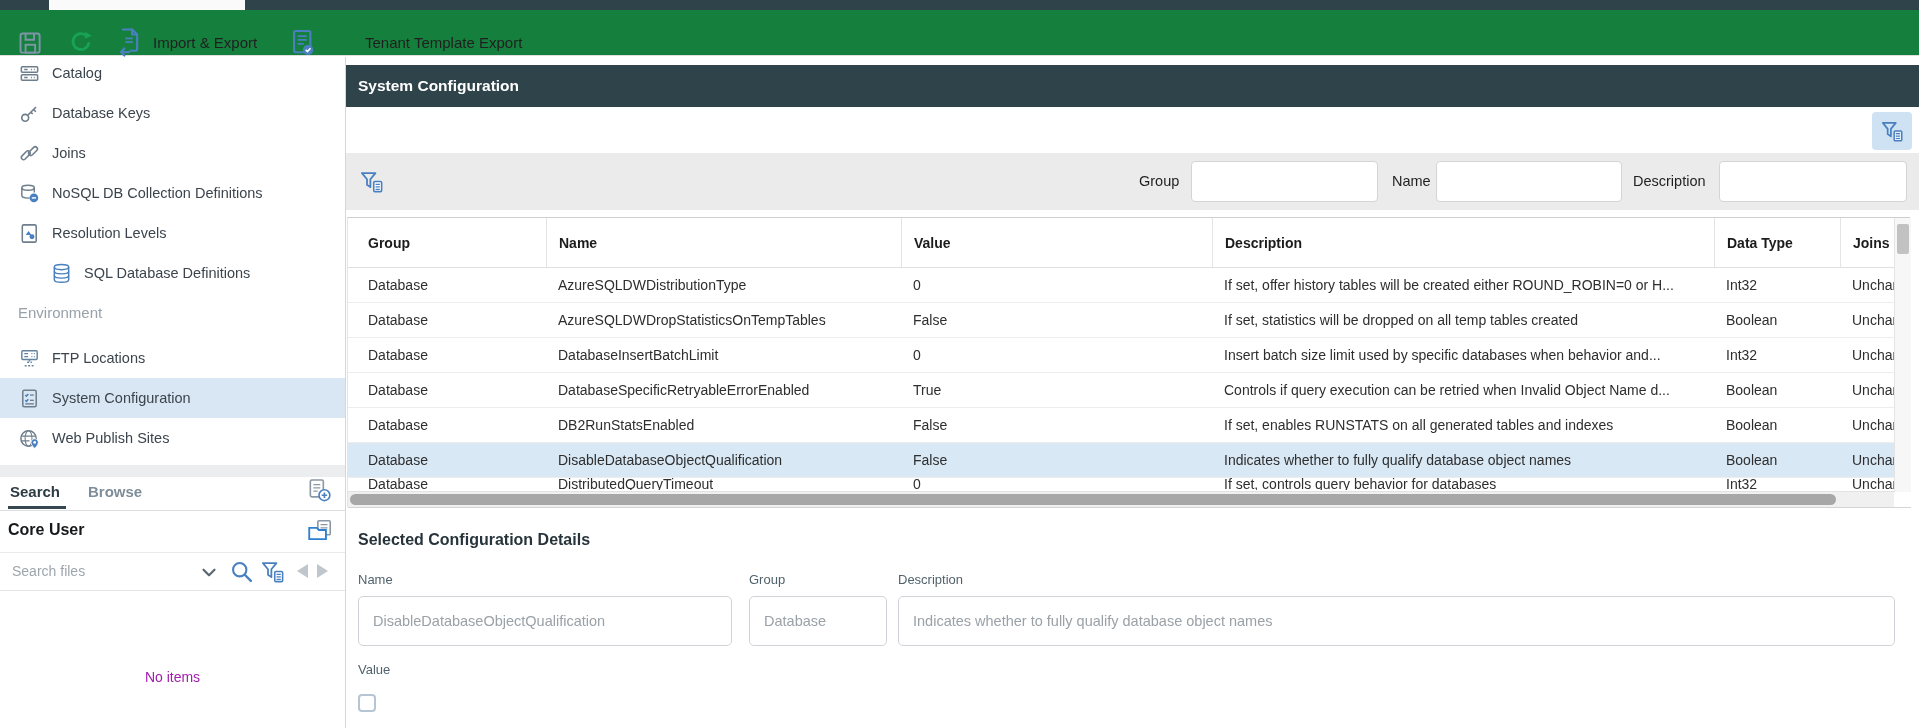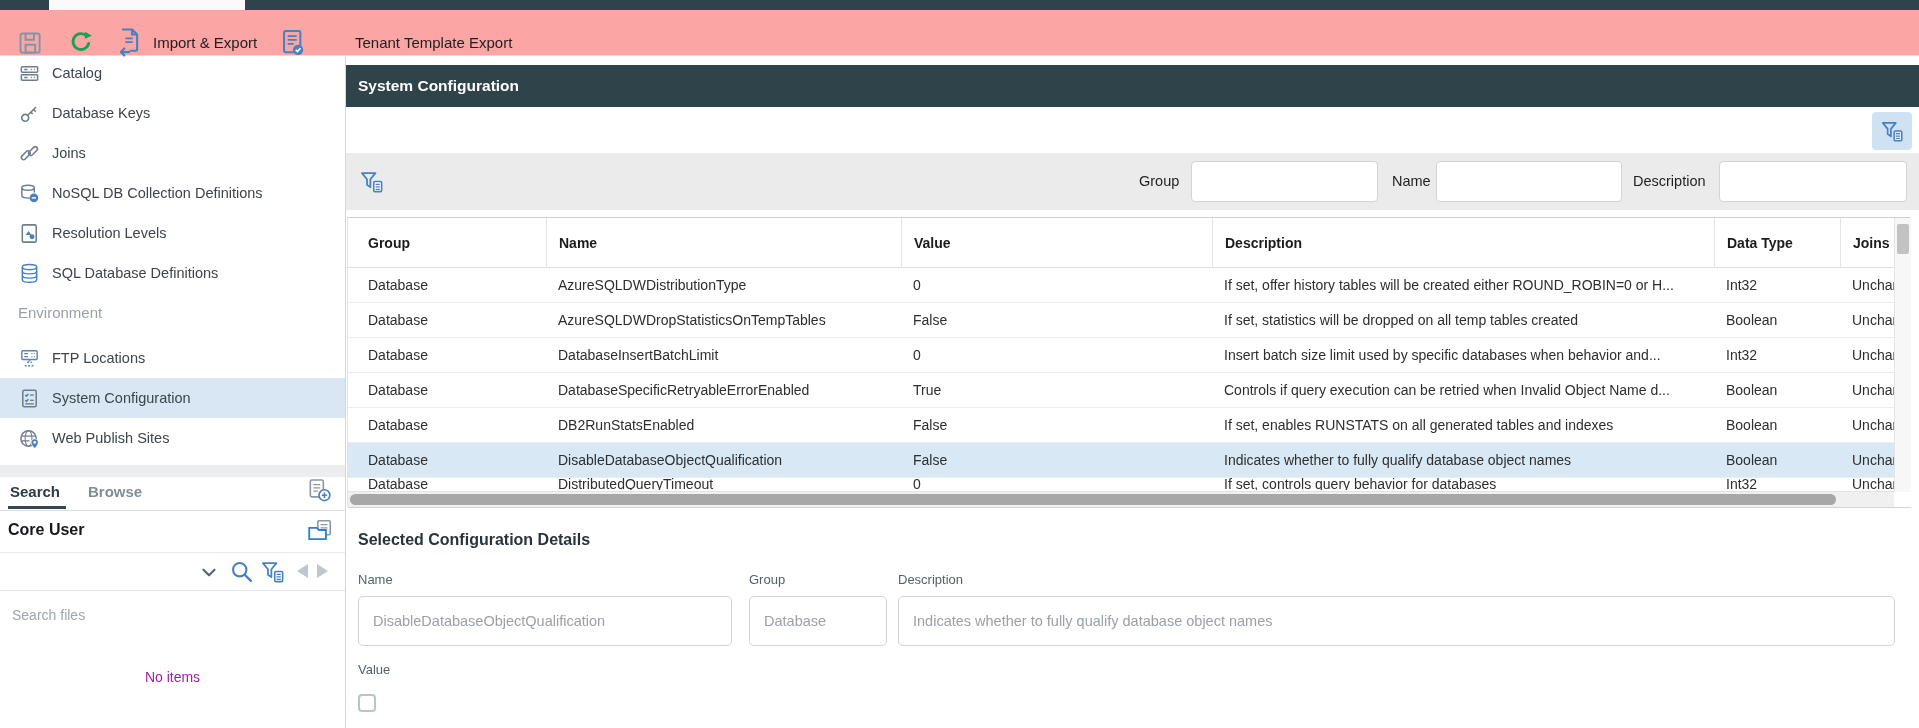--- a/index.html
+++ b/index.html
@@ -4,39 +4,39 @@
 <style>
   * { box-sizing: border-box; margin: 0; padding: 0; }
   html,body { width:1919px; height:728px; overflow:hidden; background:#fff;
     font-family:"Liberation Sans","DejaVu Sans",sans-serif; }
   #app { position:relative; width:1919px; height:728px; background:#fff; }
   .abs { position:absolute; }
 
   
   .topstrip { left:0; top:0; width:1919px; height:10px; background:#2f434a; }
   .tabnotch { left:49px; top:0; width:196px; height:10px; background:#fafafa; }
-  .toolbar { left:0; top:10px; width:1919px; height:46px; background:#fca5a5; border-bottom:1px solid #e0e0e0; }
+  .toolbar { left:0; top:10px; width:1919px; height:46px; background:#15803d; border-bottom:1px solid #e0e0e0; }
   .tbbtn { position:absolute; top:12px; height:40px; display:flex; align-items:center; gap:9px; cursor:pointer; }
   .tbbtn .lbl { font-size:15px; color:#1f1f1f; white-space:nowrap; }
 
   
   .sidebar { left:0; top:57px; width:346px; height:671px; background:#fff; border-right:1px solid #d6d6d6; }
   .nav-item { position:absolute; left:0; width:345px; height:40px; display:flex; align-items:center; cursor:pointer; }
   .nav-item .nicon { position:absolute; left:17px; width:24px; height:24px; display:flex; align-items:center; justify-content:center; }
   .nav-item .nlabel { position:absolute; left:52px; font-size:14.5px; color:#3c454d; white-space:nowrap; }
   .nav-item.selected { background:#d9e7f4; }
   .section-hdr { position:absolute; left:18px; font-size:15px; color:#98a1aa; }
   .sb-band { position:absolute; left:0; width:345px; height:12px; background:#ecedee; }
   .sb-line { position:absolute; left:0; width:345px; height:1px; background:#dcdfe2; }
   .tab { position:absolute; font-size:15px; font-weight:bold; cursor:pointer; }
   .tab.active { color:#2c3b44; }
   .tab.inactive { color:#7e8d97; }
   .tab-underline { position:absolute; left:8px; width:58px; height:3px; background:#37474f; }
   .core-user { position:absolute; left:8px; font-size:16px; font-weight:bold; color:#16191c; }
-  .sb-search { position:absolute; left:12px; width:175px; height:26px; border:none; outline:none; background:transparent; font-size:14px; color:#444; font-family:inherit;margin-top:44px; }
+  .sb-search { position:absolute; left:12px; width:175px; height:26px; border:none; outline:none; background:transparent; font-size:14px; color:#444; font-family:inherit; }
   .sb-search::placeholder { color:#9ea6ad; }
   .tri { position:absolute; width:0; height:0; border-style:solid; }
   .tri-left  { border-width:7px 11px 7px 0; border-color:transparent #bfc6cc transparent transparent; }
   .tri-right { border-width:7px 0 7px 11px; border-color:transparent transparent transparent #bfc6cc; }
   .no-items { position:absolute; left:0; width:345px; text-align:center; font-size:14px; color:#a21caf; }
   .sb-icon-btn { position:absolute; display:flex; align-items:center; justify-content:center; cursor:pointer; }
 
   
   .main-header { left:346px; top:65px; width:1573px; height:42px; background:#2f434a; display:flex; align-items:center; }
   .main-header .title { margin-left:12px; color:#fff; font-size:15.5px; font-weight:bold; }
@@ -107,21 +107,21 @@
       <span>
         <svg width="30" height="34" viewBox="0 0 24 27" fill="none" stroke="#4a80c0" stroke-width="1.7">
           <path d="M6.5 3.5h8l4 4v12a1 1 0 0 1-1 1h-5"></path>
           <path d="M14.5 3.5v4h4"></path>
           <path d="M9 10.5h6M9 13.5h6" stroke-width="1.4"></path>
           <path d="M12 21.5H5.5M5.5 21.5l2.8-2.8M5.5 21.5l2.8 2.8" stroke-width="1.8" stroke-linecap="round"></path>
         </svg>
       </span>
       <span class="lbl">Import &amp; Export</span>
     </div>
-    <div class="tbbtn" style="left:278px;gap:48px;">
+    <div class="tbbtn" style="left:288px;gap:48px;">
       <span>
         <svg width="29" height="31" viewBox="0 0 24 25" fill="none">
           <rect x="5" y="3" width="13.5" height="17.5" rx="1.5" stroke="#4a80c0" stroke-width="1.7"></rect>
           <path d="M8 7.2h7.5M8 10.4h7.5M8 13.6h5" stroke="#4a80c0" stroke-width="1.4"></path>
           <circle cx="16.6" cy="18.6" r="4.3" fill="#4a80c0"></circle>
           <polyline points="14.7,18.6 16.1,20 18.6,17.3" stroke="#fff" stroke-width="1.4" fill="none"></polyline>
         </svg>
       </span>
       <span class="lbl">Tenant Template Export</span>
     </div>
@@ -176,21 +176,21 @@
       <span class="nicon">
         <svg width="23" height="23" viewBox="0 0 24 24" fill="none">
           <rect x="4.5" y="3" width="14.5" height="18" rx="1.5" stroke="#6e7e8c" stroke-width="1.6"></rect>
           <polygon points="8,13.5 11,9.5 14,13.5" fill="#4a80c0"></polygon>
           <circle cx="14.6" cy="15.4" r="2.6" fill="#4a80c0"></circle>
         </svg>
       </span>
       <span class="nlabel">Resolution Levels</span>
     </div>
 
-    <div class="nav-item" style="top:196px;">
+    <div class="nav-item" style="top:196px;margin-left:32px;">
       <span class="nicon">
         <svg width="23" height="23" viewBox="0 0 24 24" fill="none" stroke="#4a80c0" stroke-width="1.5">
           <ellipse cx="12" cy="5.3" rx="7.5" ry="2.7"></ellipse>
           <path d="M4.5 5.3v4.4c0 1.5 3.4 2.7 7.5 2.7s7.5-1.2 7.5-2.7V5.3"></path>
           <path d="M4.5 9.7v4.4c0 1.5 3.4 2.7 7.5 2.7s7.5-1.2 7.5-2.7V9.7"></path>
           <path d="M4.5 14.1v4.4c0 1.5 3.4 2.7 7.5 2.7s7.5-1.2 7.5-2.7v-4.4"></path>
         </svg>
       </span>
       <span class="nlabel">SQL Database Definitions</span>
     </div>

